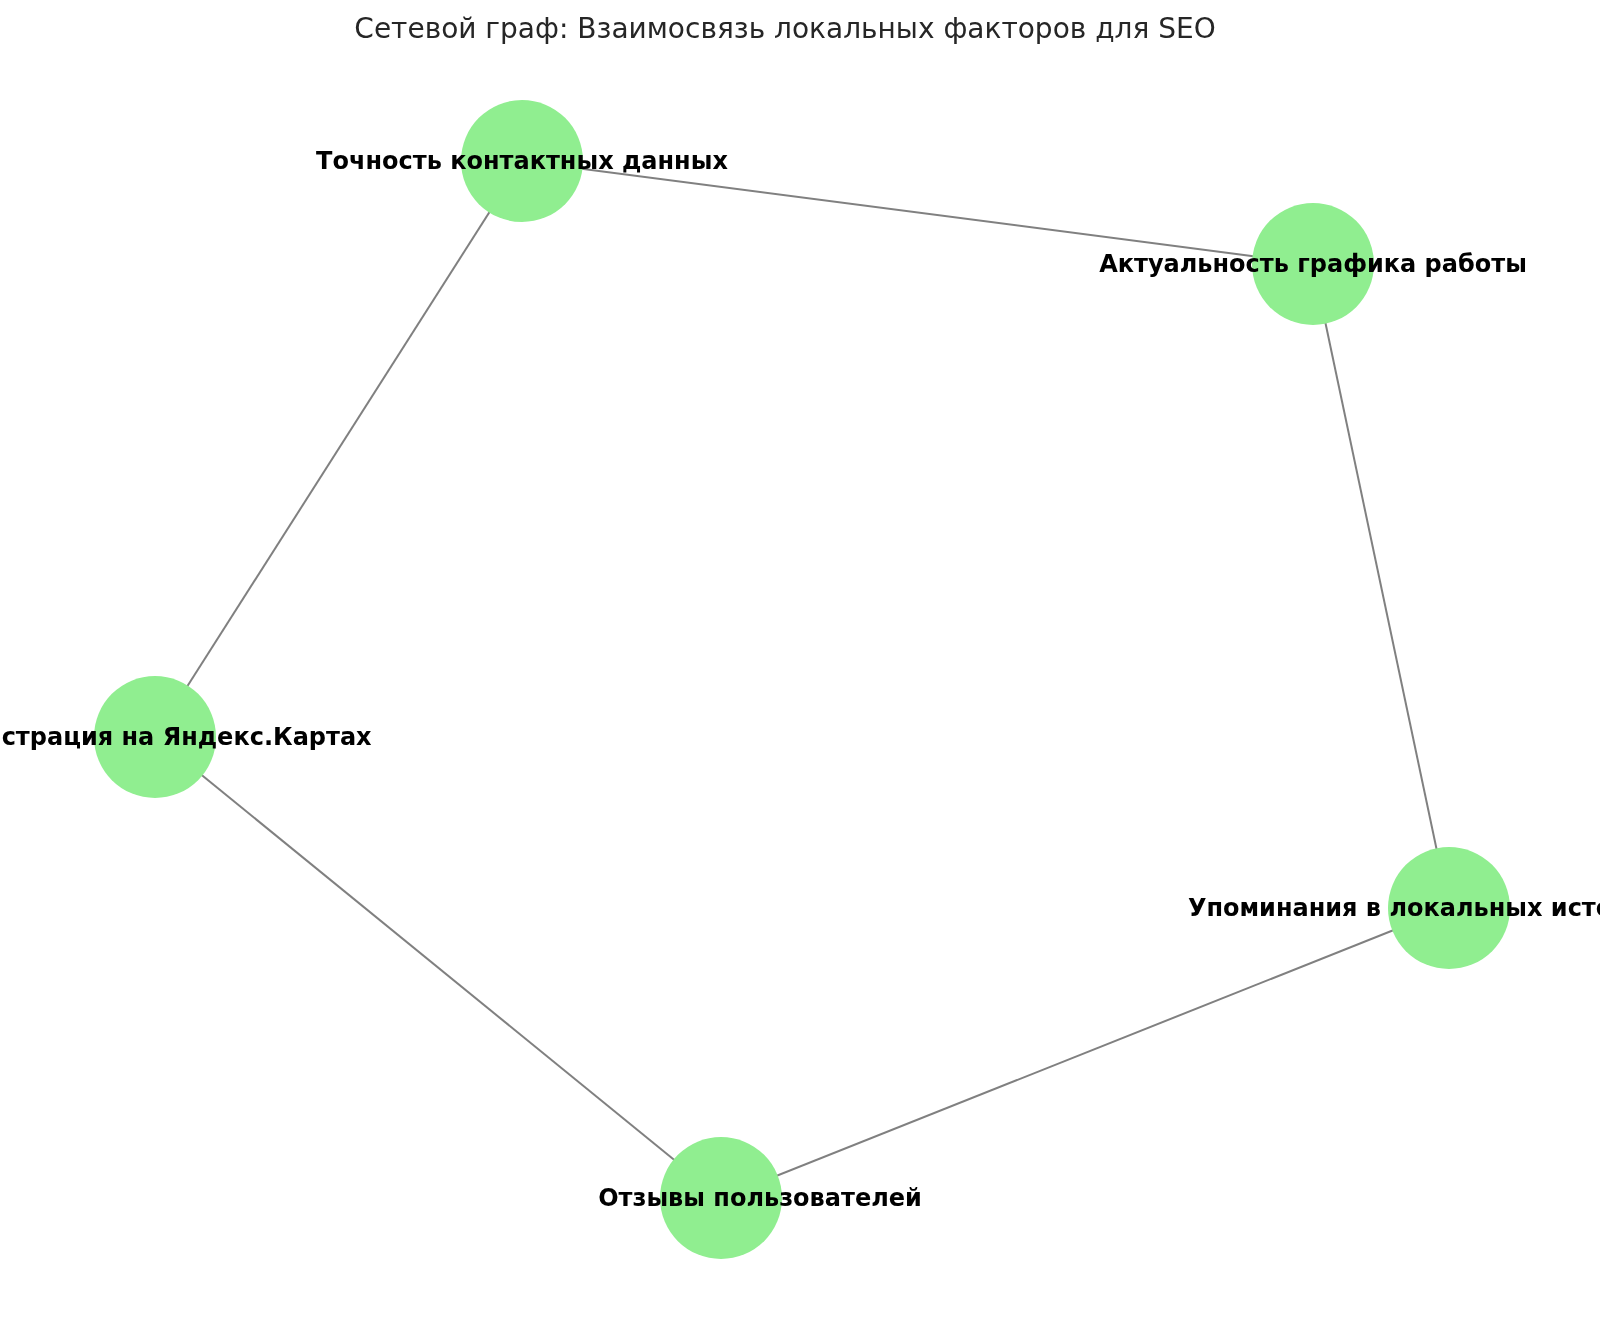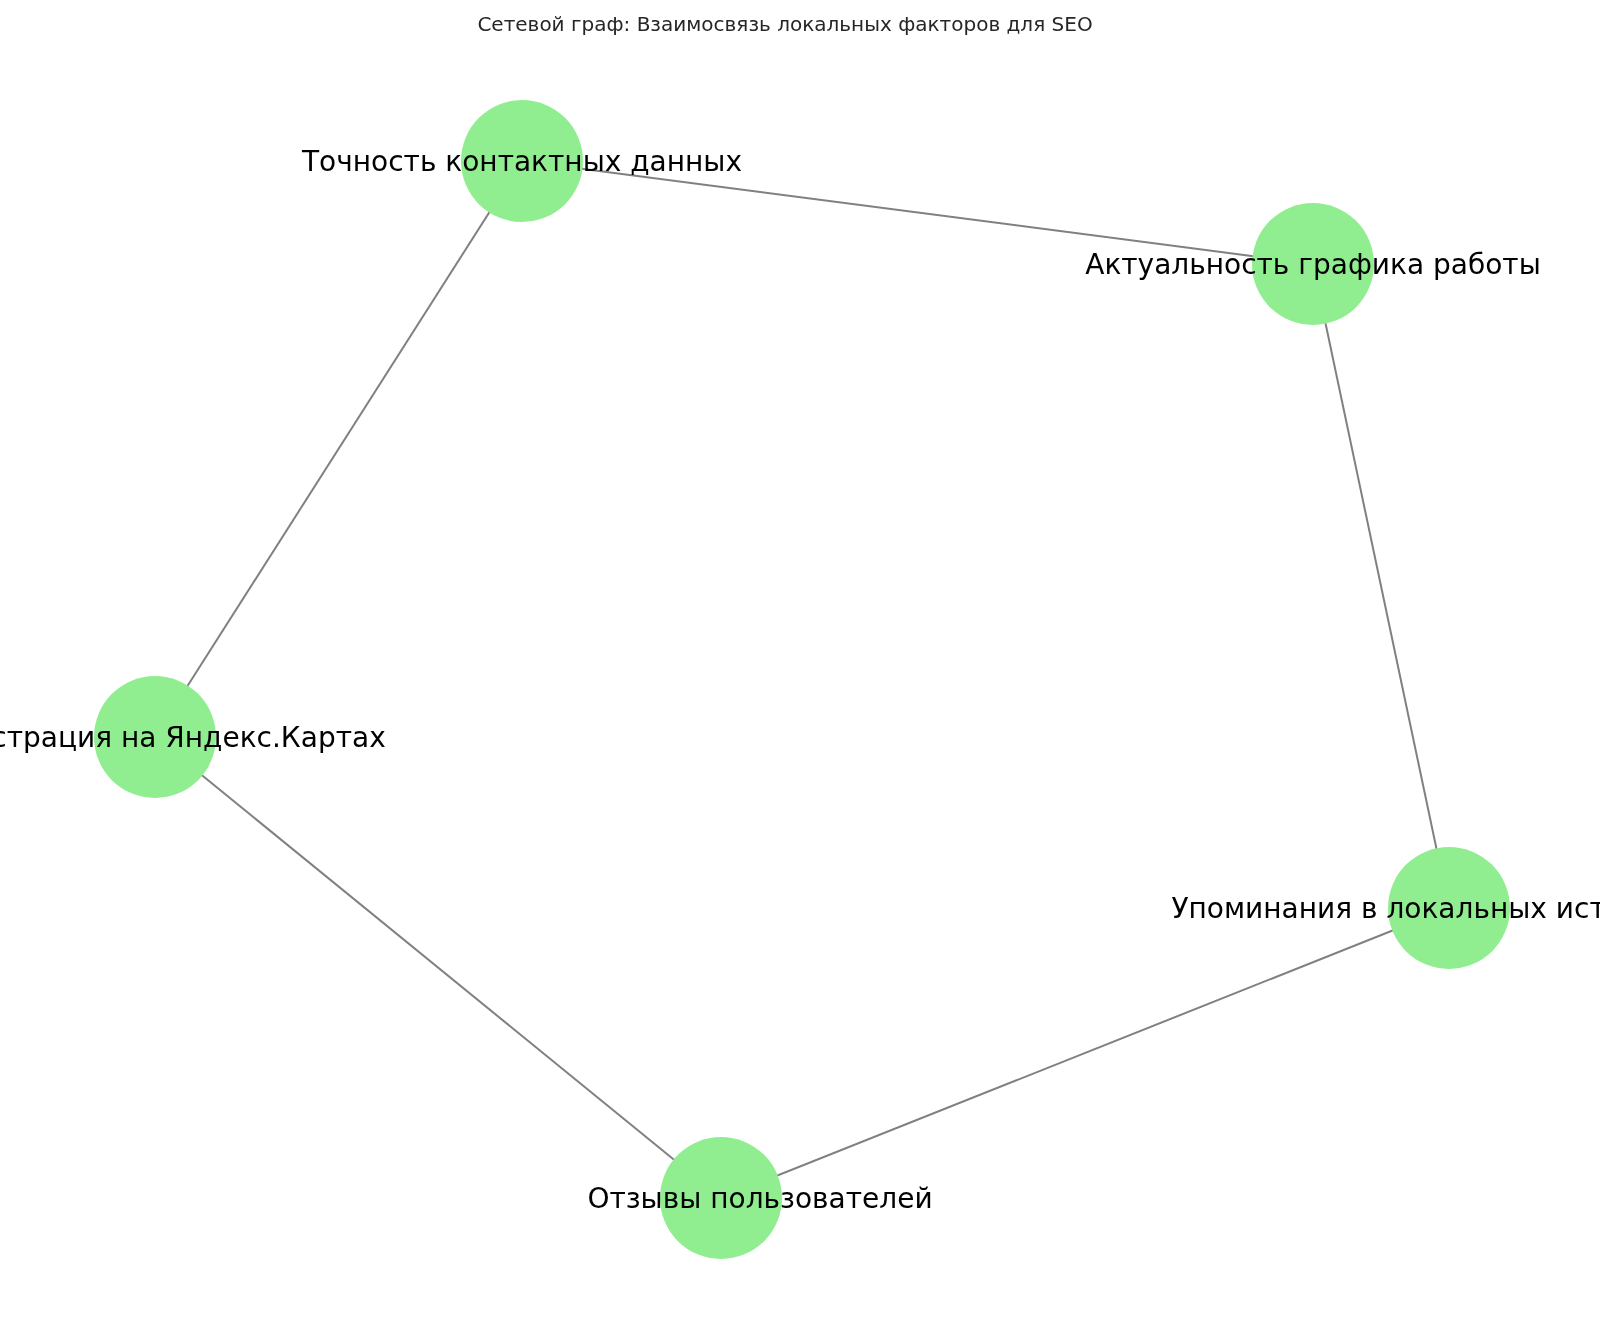--- a/index.html
+++ b/index.html
@@ -19,43 +19,43 @@
     height: 1323px;
     background: #ffffff;
     overflow: hidden;
   }
   .chart-title {
     position: absolute;
     top: 12px;
     left: 0;
     width: 1570px;
     text-align: center;
-    font-size: 20px;
+    font-size: 28px;
     font-weight: normal;
     color: #262626;
     white-space: nowrap;
   }
   .graph-canvas {
     position: absolute;
     top: 0;
     left: 0;
   }
   .label-layer {
     position: absolute;
     top: 0;
     left: 0;
     width: 1600px;
     height: 1323px;
     pointer-events: none;
   }
   .node-label {
     position: absolute;
     transform: translate(-50%, -50%);
-    font-size: 28px;
-    font-weight: normal;
+    font-size: 24px;
+    font-weight: bold;
     color: #000000;
     white-space: nowrap;
   }
 </style>
 </head>
 <body>
 
 <div class="figure">
   <svg class="graph-canvas" width="1600" height="1323">
       <line x1="522" y1="161" x2="1313" y2="264" stroke="#808080" stroke-width="2"></line>

